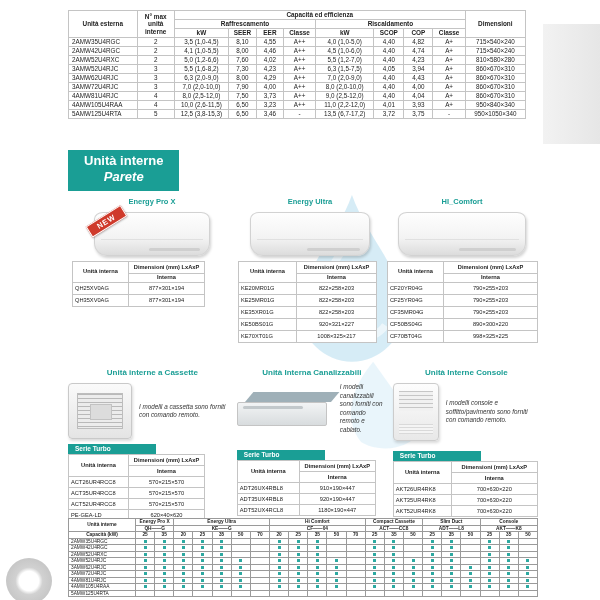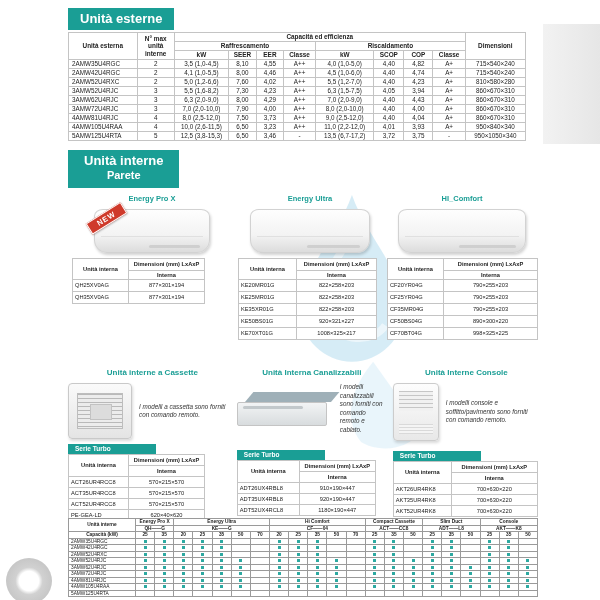--- a/index.html
+++ b/index.html
@@ -4,21 +4,21 @@
 <style>
   html,body{margin:0;padding:0}
   body{width:600px;height:600px;position:relative;overflow:hidden;background:#fff;
        font-family:"Liberation Sans",sans-serif;color:#222}
   .abs{position:absolute}
 
   
   .badge{background:#1a9e95;color:#fff;font-weight:bold;display:inline-block}
   .badge.big1{font-size:13px;padding:3px 12px 4px}
   .badge.big2{font-size:13px;padding:3px 16px 5px;text-align:center;line-height:1.25}
-  .badge.big2 .sub{display:block;font-weight:bold;font-size:11px}
+  .badge.big2 .sub{display:block;font-style:italic;font-weight:bold;font-size:13px}
   .badge.serie{font-size:6.5px;padding:1px 7px 2px}
   .sect-title{color:#1a9e95;font-weight:bold;font-size:8px}
   .prod-name{color:#1a9e95;font-weight:bold;font-size:7.5px;text-align:center}
 
   
   table{border-collapse:collapse;background:#fff}
   .spec{table-layout:fixed;width:458px}
   .spec th,.spec td{border:1px solid #c4c4c4;font-size:6.3px;text-align:center;
                     padding:0 1px;height:8px;line-height:1.15;overflow:hidden}
   .spec thead th{font-weight:bold;font-size:6.4px}
@@ -97,21 +97,20 @@
 <div class="abs" id="watermark">
   <svg width="152" height="300" viewBox="0 0 100 198">
     <path d="M46 2 C 36 30, 12 52, 12 78 a34 34 0 0 0 68 0 C 80 52, 56 30, 46 2 Z" fill="#aed9ee" opacity="0.5"></path>
     <path d="M40 38 C 28 55, 24 70, 30 84 C 38 100, 60 100, 68 88" fill="none" stroke="#ffffff" stroke-width="5" opacity="0.55"></path>
     <path d="M60 112 C 45 130, 40 150, 52 165 a26 20 0 0 0 40 -8" fill="#bfe2f3" opacity="0.35"></path>
     <text x="82" y="62" font-size="13" fill="#74b2d2" opacity="0.8">®</text>
   </svg>
 </div>
 
 <div class="abs" id="sec-outdoor">
-  <div class="badge big1">Unità esterne</div>
   <table class="spec">
     <colgroup>
       <col style="width:66px">
         <col style="width:36px">
         <col style="width:52px">
         <col style="width:27px">
       <col style="width:26px">
         <col style="width:31px">
         <col style="width:56px">
         <col style="width:29px">

